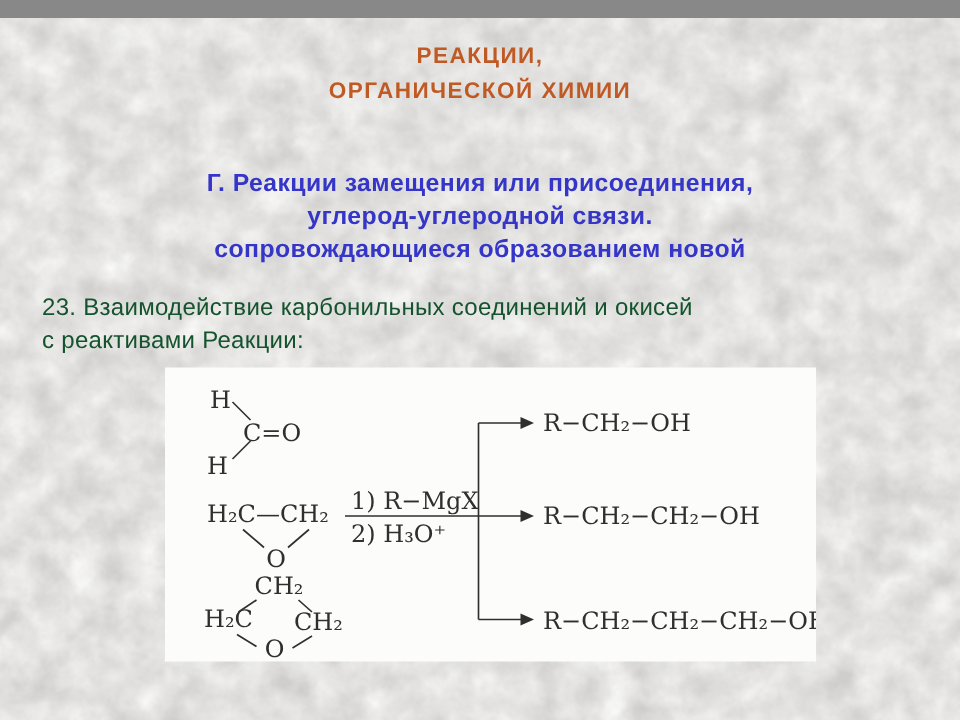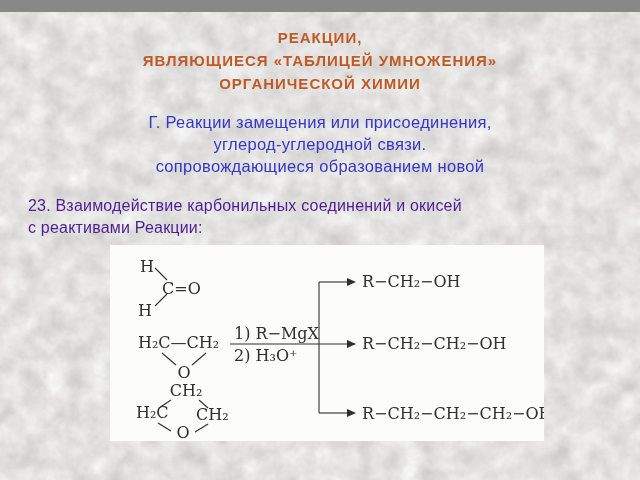--- a/index.html
+++ b/index.html
@@ -10,27 +10,27 @@
     margin-top:12px;
   }
   .texture{position:absolute;left:0;top:0;width:640px;height:480px;pointer-events:none;}
   .title-block{
     position:absolute;top:14px;left:0;right:0;text-align:center;
     font-weight:bold;font-size:15px;line-height:23px;letter-spacing:1px;
     color:#c05a24;
   }
   .subtitle-block{
     position:absolute;top:99px;left:0;right:0;text-align:center;
-    font-weight:normal;font-size:16.5px;line-height:22px;letter-spacing:.3px;
+    font-weight:bold;font-size:16.5px;line-height:22px;letter-spacing:.3px;
     color:#3535c8;
   }
   .paragraph-block{
     position:absolute;top:183px;left:28px;right:14px;text-align:left;
     font-size:16px;line-height:22px;letter-spacing:.2px;
-    color:#4c1d95;
+    color:#14532d;
   }
   .diagram-panel{
     position:absolute;left:110px;top:233px;width:434px;height:196px;
     background:#fcfcfb;
   }
   .diagram-panel svg{display:block;width:434px;height:196px;}
   .chem-text{
     font-family:"DejaVu Serif","Liberation Serif",serif;
     font-size:16px;fill:#2f2f2f;
   }
@@ -48,21 +48,20 @@
         <feTurbulence type="fractalNoise" baseFrequency="0.045" numOctaves="4" seed="11" stitchTiles="stitch"></feTurbulence>
         <feColorMatrix type="matrix" values="0 0 0 0 1  0 0 0 0 1  0 0 0 0 0.99  0.6 0.6 0.6 0 -0.5"></feColorMatrix>
       </filter>
     </defs>
     <rect width="640" height="480" fill="#cfcecc"></rect>
     <rect width="640" height="480" filter="url(#paperNoise)"></rect>
   </svg>
 
   <div class="title-block">
     <div>РЕАКЦИИ,</div>
-    <div>ЯВЛЯЮЩИЕСЯ «ТАБЛИЦЕЙ УМНОЖЕНИЯ»</div>
     <div>ОРГАНИЧЕСКОЙ ХИМИИ</div>
   </div>
 
   <div class="subtitle-block">
     <div>Г. Реакции замещения или присоединения,</div>
     <div>углерод-углеродной связи.</div>
     <div>сопровождающиеся образованием новой</div>
   </div>
 
   <div class="paragraph-block">

